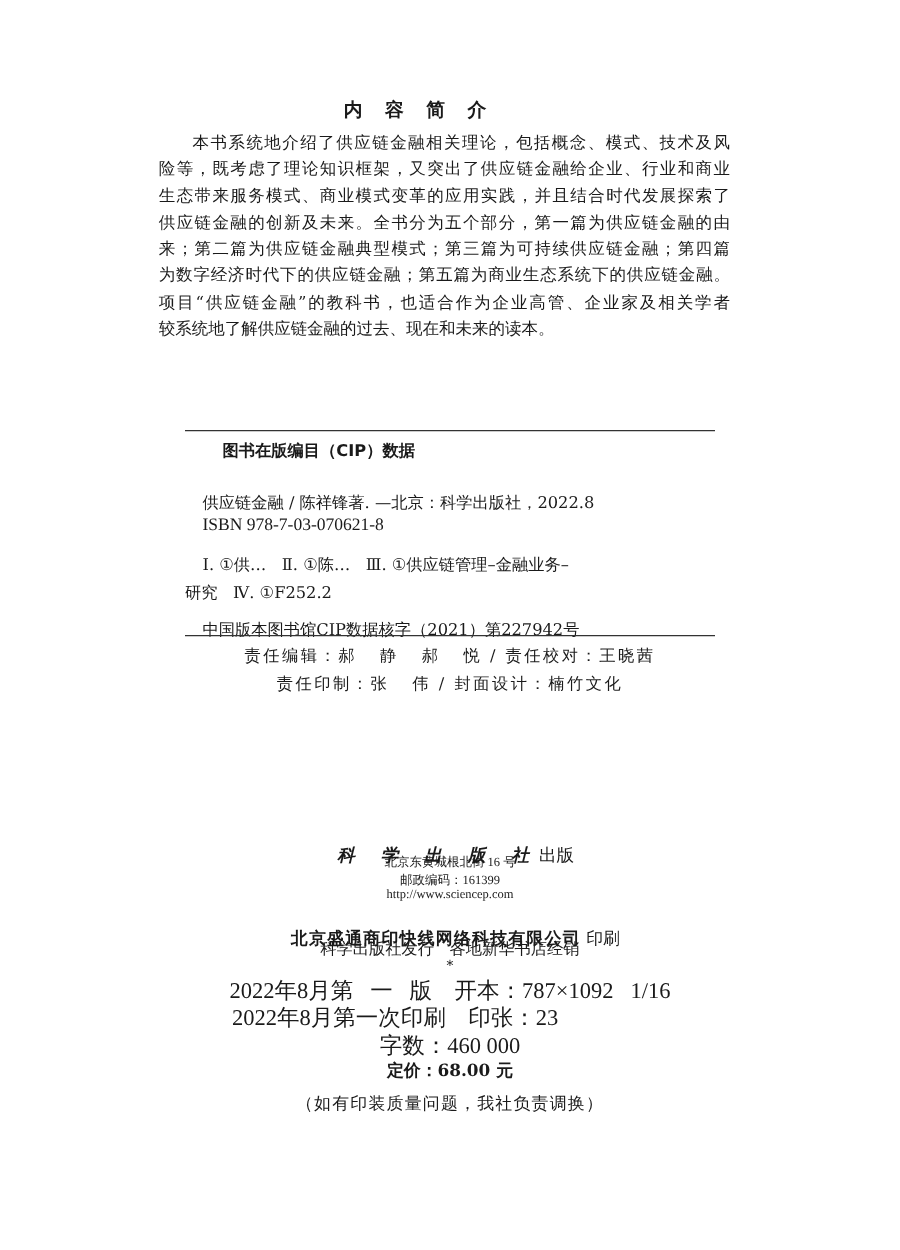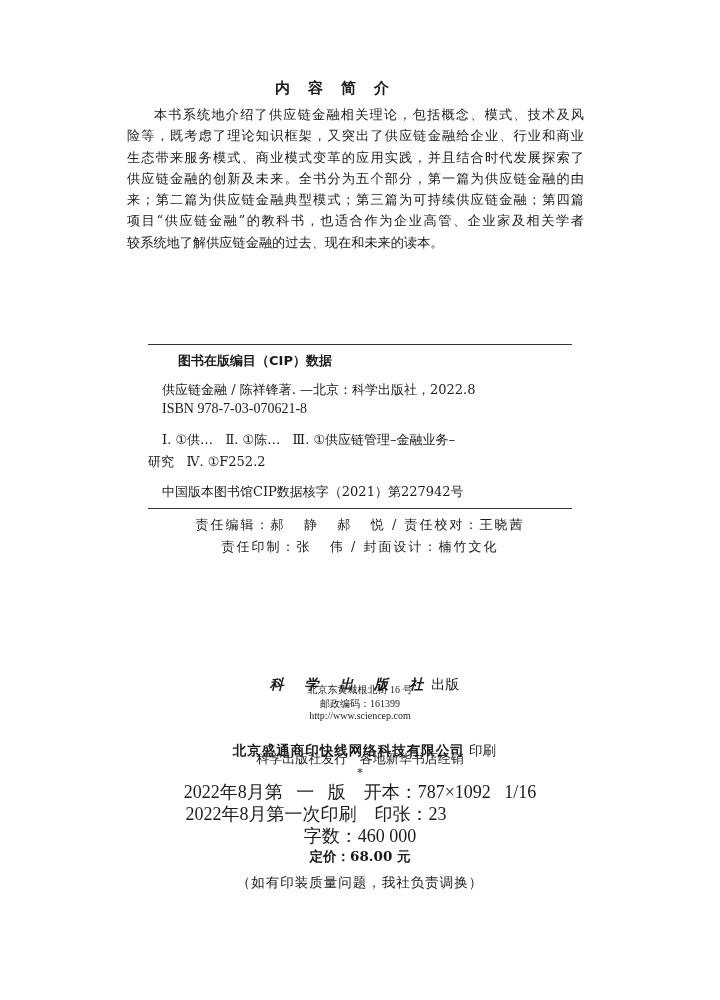--- a/index.html
+++ b/index.html
@@ -7,21 +7,21 @@
          font-family: "DejaVu Serif", "Liberation Serif", serif; }
   .abs { position: absolute; }
   .title { top: 79px; left: 0; width: 664px; text-align: center; font-size: 15px; font-weight: bold;
            letter-spacing: 18px; text-indent: 18px; font-family: "DejaVu Sans", sans-serif; }
   .intro { left: 127px; width: 457px; top: 104px; font-size: 13.2px; line-height: 21.3px; text-align: justify; }
   .intro .ln { display: block; white-space: nowrap; text-align-last: justify; }
   .intro .ln.last { text-align-last: left; }
   .intro .ind { padding-left: 27px; }
   .rule { height: 0; border-top: 1.3px solid #333; left: 148px; width: 424px; }
   .cip-title { top: 352px; left: 162px; font-size: 13px; font-weight: bold; font-family: "DejaVu Sans", sans-serif; padding-left: 16px; }
-  .cip-line { left: 162px; font-size: 13px; white-space: nowrap; }
+  .cip-line { left: 162px; font-size: 13px; white-space: nowrap; margin-top: 12px; }
   .credit { left: 0; width: 720px; text-align: center; font-size: 13px; letter-spacing: 2px; white-space: pre; }
   .pub { left: 0; width: 720px; text-align: center; white-space: pre; }
   .pub-name { top: 660px; font-size: 14px; }
   .pub-name .calli { font-weight: bold; font-style: italic; letter-spacing: 8px; font-family: "DejaVu Serif", serif; }
   .small { font-size: 10px; font-family: Liberation Serif, serif; }
   .printer { top: 726px; font-size: 13.5px; }
   .printer b { font-weight: bold; letter-spacing: 1px; }
   .row { font-size: 18px; font-family: "Liberation Serif", serif; }
   .price { top: 848px; font-size: 13.5px; font-weight: bold; }
   .note { top: 874px; font-size: 13.5px; letter-spacing: 1px; }
@@ -30,20 +30,21 @@
 <body>
 
 <div class="abs title">内容简介</div>
 
 <div class="abs intro">
   <span class="ln ind">本书系统地介绍了供应链金融相关理论，包括概念、模式、技术及风</span>
   <span class="ln">险等，既考虑了理论知识框架，又突出了供应链金融给企业、行业和商业</span>
   <span class="ln">生态带来服务模式、商业模式变革的应用实践，并且结合时代发展探索了</span>
   <span class="ln">供应链金融的创新及未来。全书分为五个部分，第一篇为供应链金融的由</span>
   <span class="ln">来；第二篇为供应链金融典型模式；第三篇为可持续供应链金融；第四篇</span>
+  <span class="ln">为数字经济时代下的供应链金融；第五篇为商业生态系统下的供应链金融。</span>
   <span class="ln">项目“供应链金融”的教科书，也适合作为企业高管、企业家及相关学者</span>
   <span class="ln last">较系统地了解供应链金融的过去、现在和未来的读本。</span>
 </div>
 
 <div class="abs rule" style="top:344px"></div>
 <div class="abs cip-title">图书在版编目（CIP）数据</div>
 <div class="abs cip-line" style="top:381px">供应链金融 / 陈祥锋著. —北京：科学出版社，2022.8</div>
 <div class="abs cip-line" style="top:401px; font-family:'Liberation Serif', serif; font-size:14px">ISBN 978-7-03-070621-8</div>
 <div class="abs cip-line" style="top:431px; white-space:pre">Ⅰ. ①供…   Ⅱ. ①陈…   Ⅲ. ①供应链管理–金融业务–</div>
 <div class="abs cip-line" style="top:453px; left:148px; white-space:pre">研究   Ⅳ. ①F252.2</div>

